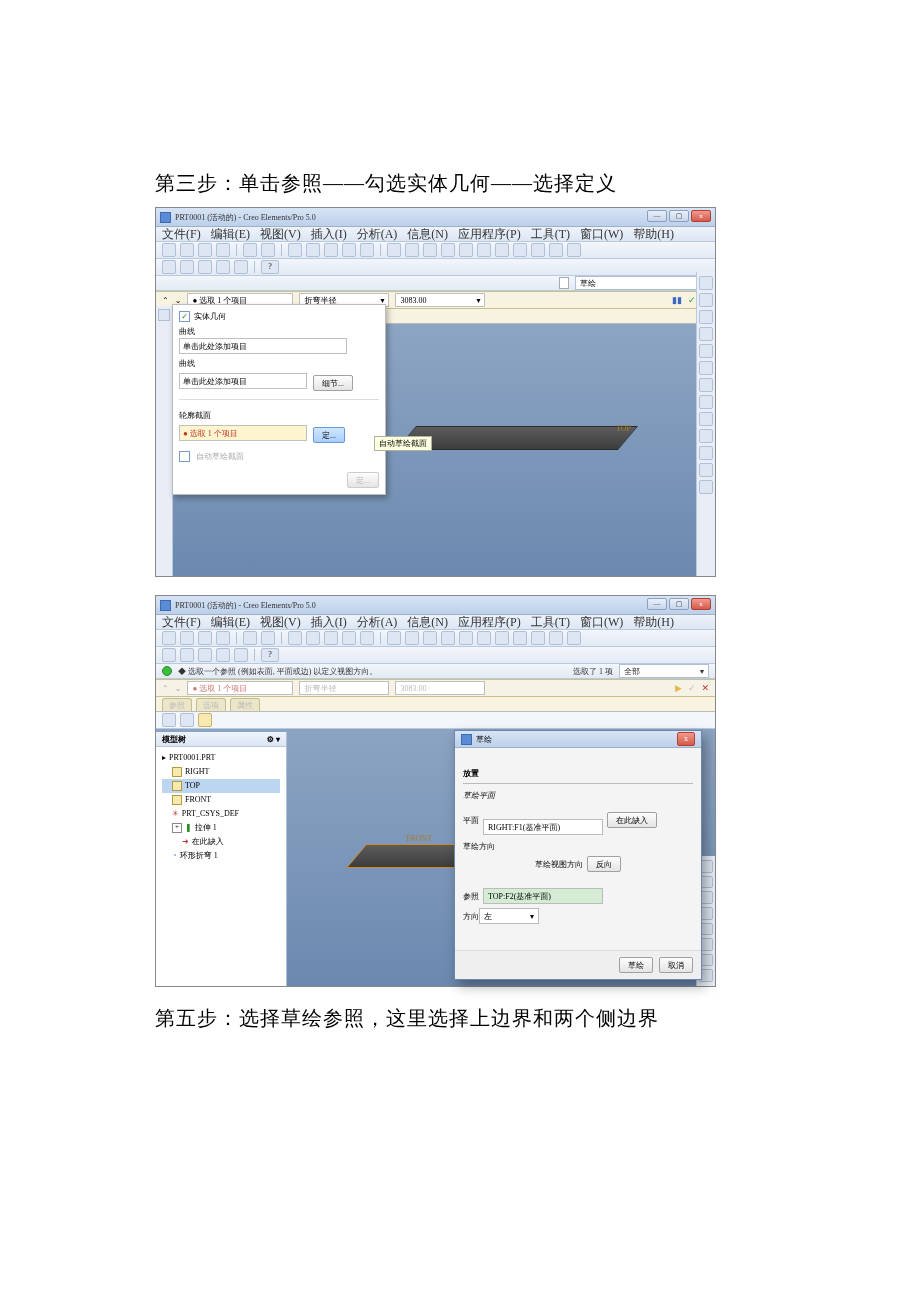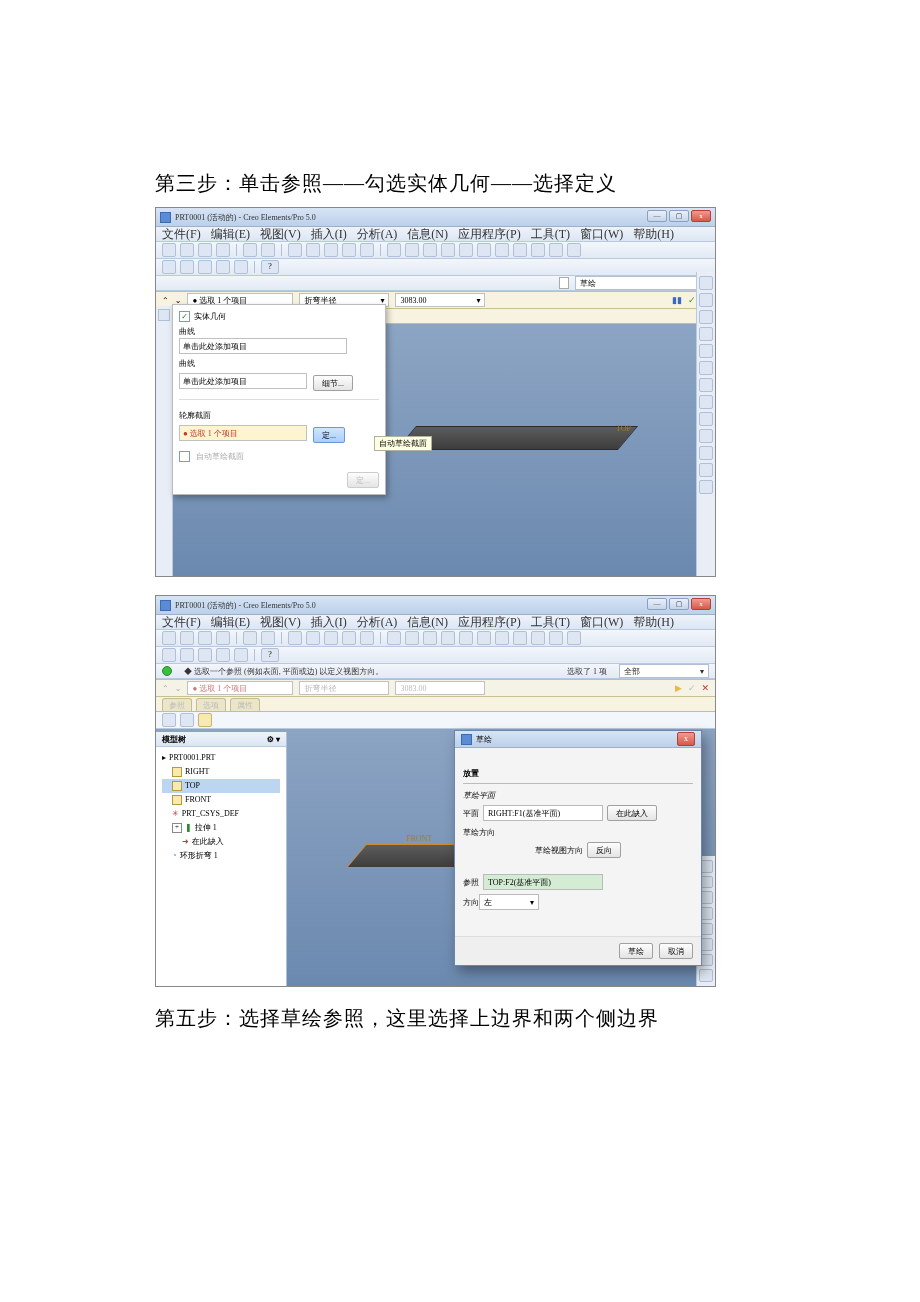--- a/index.html
+++ b/index.html
@@ -95,21 +95,21 @@
   .tooltip {
     position:absolute; font-size:8px; background:#ffffe1; border:1px solid #b0b0a0; padding:1px 4px;
   }
   .right-rail {
     position:absolute; right:0; top:32px; bottom:0; width:18px; background:#e9eef6; border-left:1px solid #b9c9de;
     display:flex; flex-direction:column; align-items:center; gap:3px; padding:4px 0;
   }
   .rtool { width:12px; height:12px; border:1px solid #b0c0d6; background:#dde6f2; border-radius:2px;}
   .status-prompt {
     height:14px; background:linear-gradient(#f3f6fb,#e2eaf5); border-bottom:1px solid #b9c9de;
-    font-size:8px; display:flex; align-items:center; padding:0 6px; color:#333; gap:12px;
+    font-size:8px; display:flex; align-items:center; padding:0 6px; color:#333; gap:6px;
   }
   .greencircle { width:8px; height:8px; border-radius:50%; background:#3abf3a; border:1px solid #2a8a2a;}
   .model-tree {
     position:absolute; left:0; top:136px; bottom:0; width:130px; background:#fff; border-right:1px solid #b0c0d6;
     font-size:8px;
   }
   .mt-head {
     height:14px; background:linear-gradient(#eef3fa,#dbe6f4); border-bottom:1px solid #b9c9de;
     display:flex; align-items:center; padding:0 6px; font-weight:bold;
   }
@@ -483,21 +483,21 @@
         <div class="sq"></div>
         <span>草绘</span>
         <div class="x">x</div>
       </div>
       <div class="dbody">
         <div class="tabhead">放置</div>
         <div class="grp">
           <div style="margin-bottom:4px;font-style:italic;">草绘平面</div>
           <div style="display:flex; gap:4px; align-items:center;">
             <span>平面</span>
-            <div class="field" style="width:110px;">RIGHT:F1(基准平面)</div>
+            <div class="field" style="width:110px;margin-top:14px;">RIGHT:F1(基准平面)</div>
             <div class="btn">在此缺入</div>
           </div>
         </div>
         <div class="grp">
           <div style="margin-bottom:4px;">草绘方向</div>
           <div style="display:flex; gap:4px; align-items:center; margin-bottom:16px;justify-content:center;">
             <span>草绘视图方向</span>
             <div class="btn">反向</div>
           </div>
           <div style="display:flex; gap:4px; align-items:center; margin-bottom:4px;">

